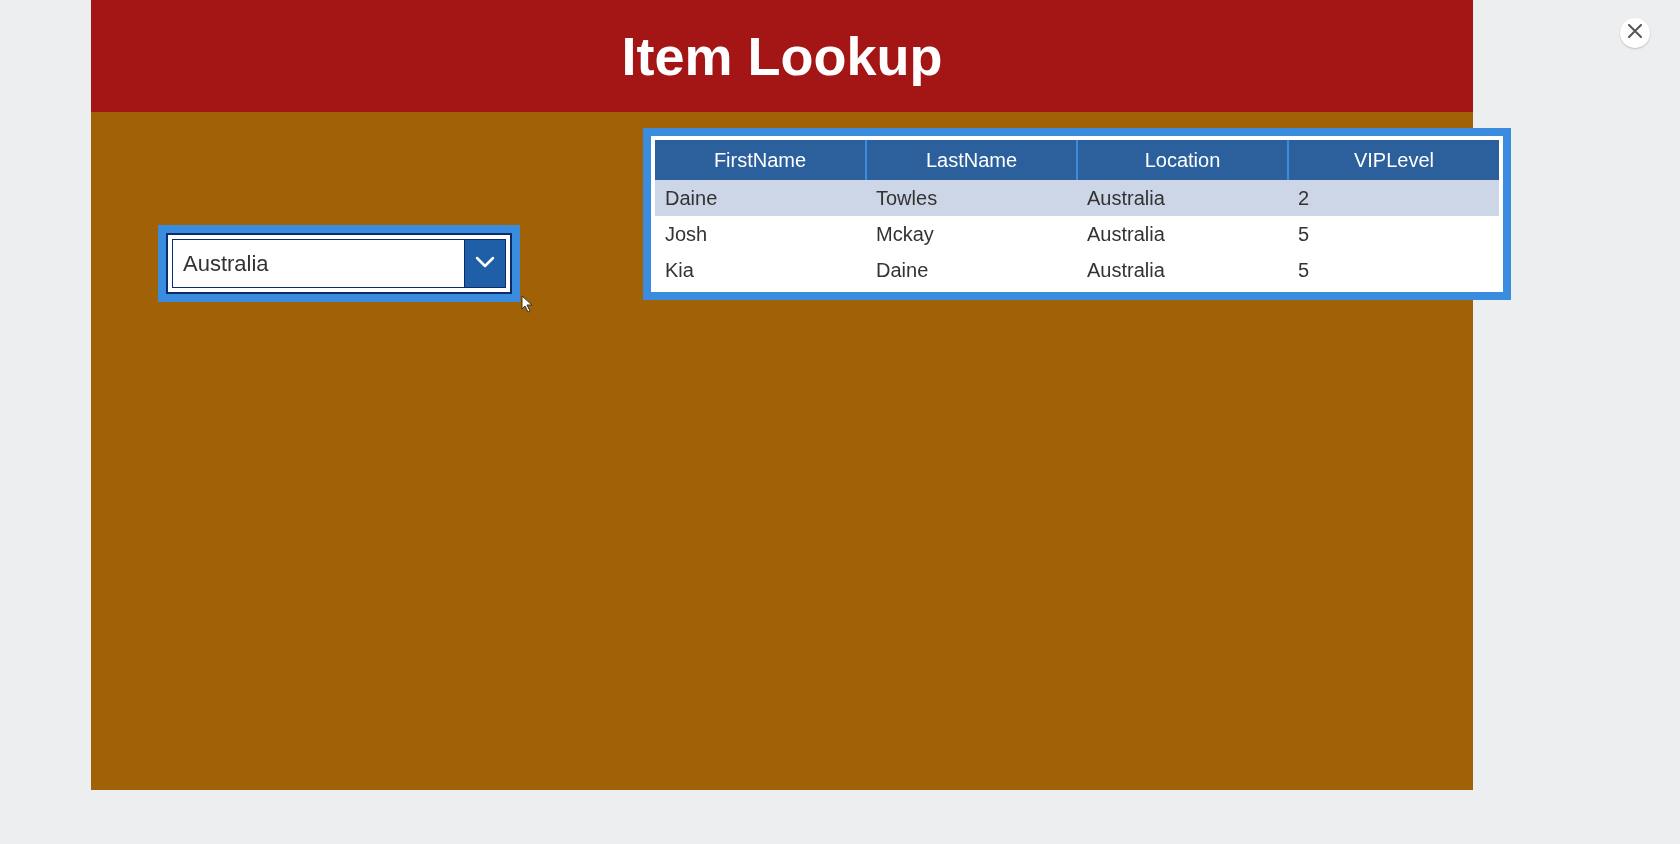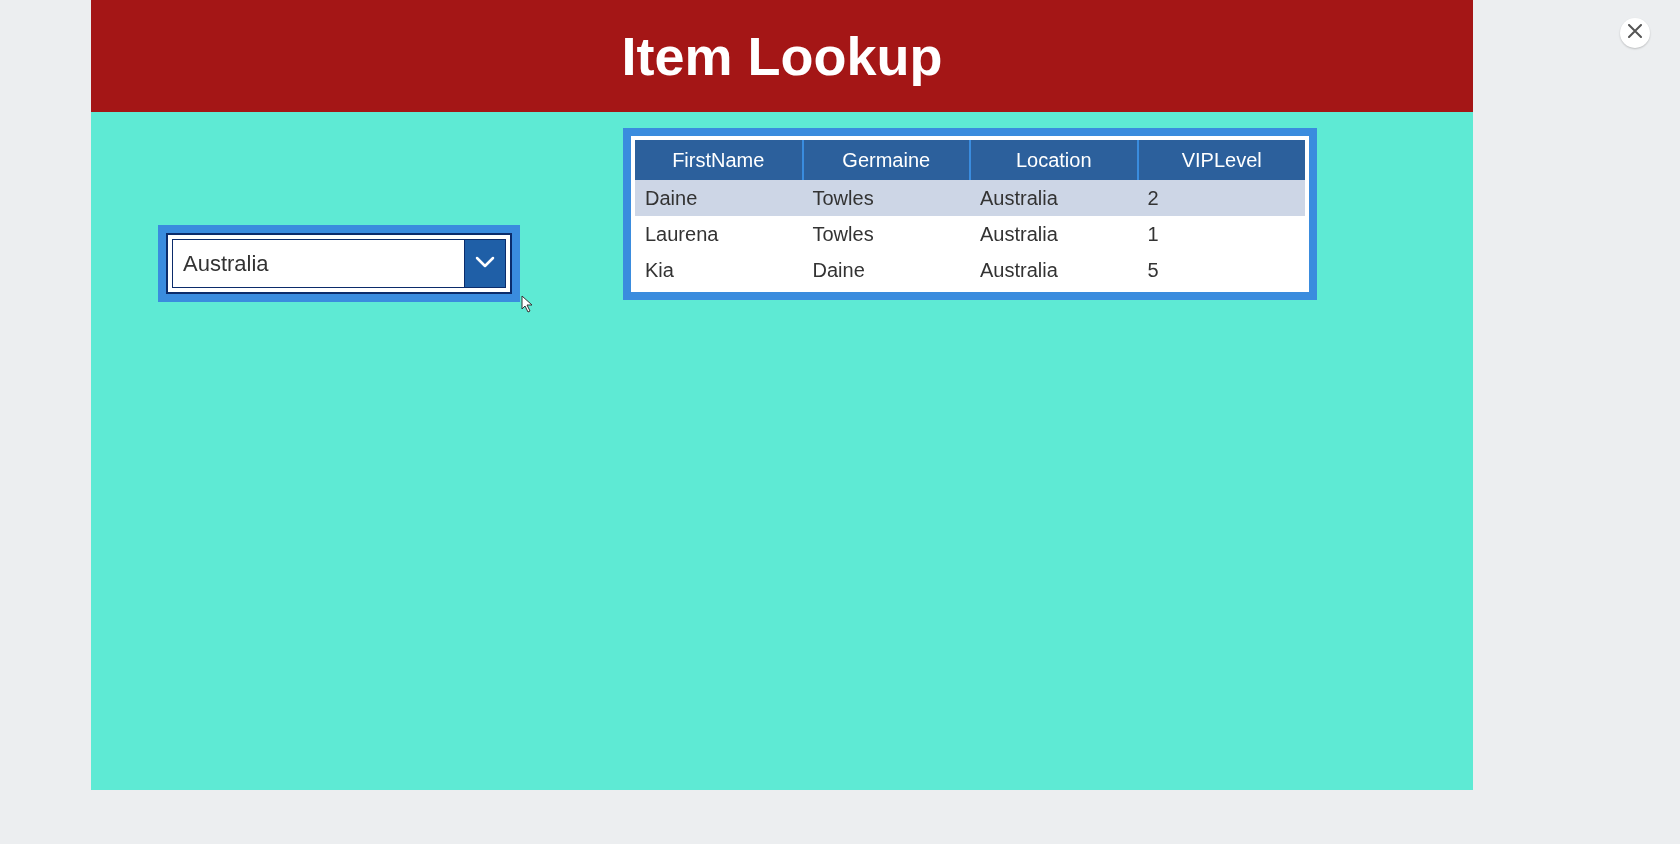--- a/index.html
+++ b/index.html
@@ -11,21 +11,21 @@
     position: relative;
     width: 1680px;
     height: 844px;
   }
   .app-container {
     position: absolute;
     left: 91px;
     top: 0;
     width: 1382px;
     height: 790px;
-    background: #5eead4;
+    background: #a16207;
   }
   .header-bar {
     width: 100%;
     height: 112px;
     background: #a41616;
     display: flex;
     align-items: center;
     justify-content: center;
   }
   .header-title {
@@ -75,23 +75,23 @@
     display: flex;
     align-items: center;
     justify-content: center;
     cursor: pointer;
     border: 1px solid #0b2c6b;
   }
   .dropdown-btn svg { width: 20px; height: 14px; }
 
   .table-wrap {
     position: absolute;
-    left: 532px;
+    left: 552px;
     top: 16px;
-    width: 694px;
+    width: 868px;
     border: 8px solid #3a8cde;
     background: #ffffff;
     padding: 4px;
   }
   table {
     width: 100%;
     border-collapse: collapse;
     table-layout: fixed;
   }
   thead th {
@@ -168,37 +168,37 @@
           </span>
         </div>
       </div>
     </div>
 
     <div class="table-wrap">
       <table>
         <thead>
           <tr>
             <th>FirstName</th>
-            <th>Germaine</th>
+            <th>LastName</th>
             <th>Location</th>
             <th>VIPLevel</th>
           </tr>
         </thead>
         <tbody>
           <tr>
             <td>Daine</td>
             <td>Towles</td>
             <td>Australia</td>
             <td>2</td>
           </tr>
           <tr>
-            <td>Laurena</td>
-            <td>Towles</td>
+            <td>Josh</td>
+            <td>Mckay</td>
             <td>Australia</td>
-            <td>1</td>
+            <td>5</td>
           </tr>
           <tr>
             <td>Kia</td>
             <td>Daine</td>
             <td>Australia</td>
             <td>5</td>
           </tr>
         </tbody>
       </table>
     </div>

